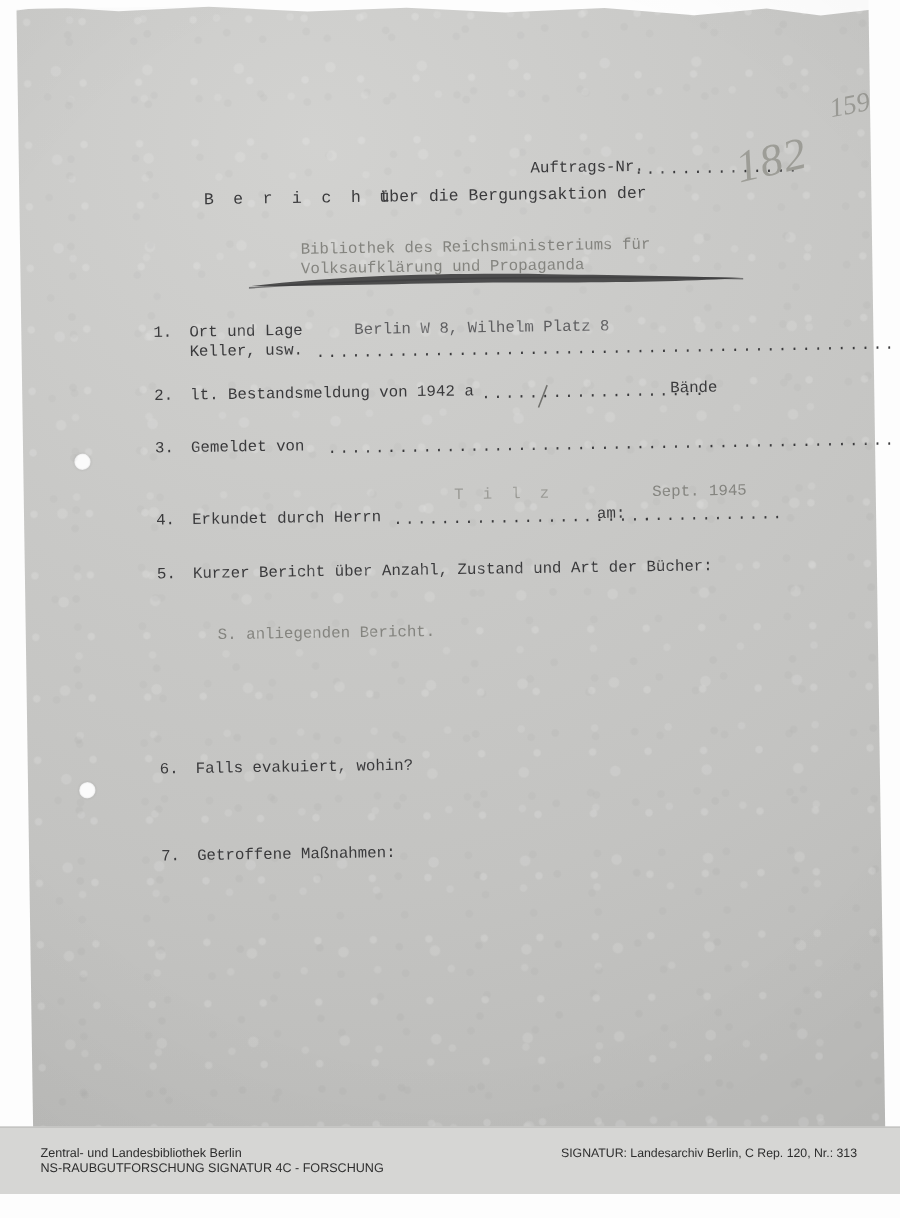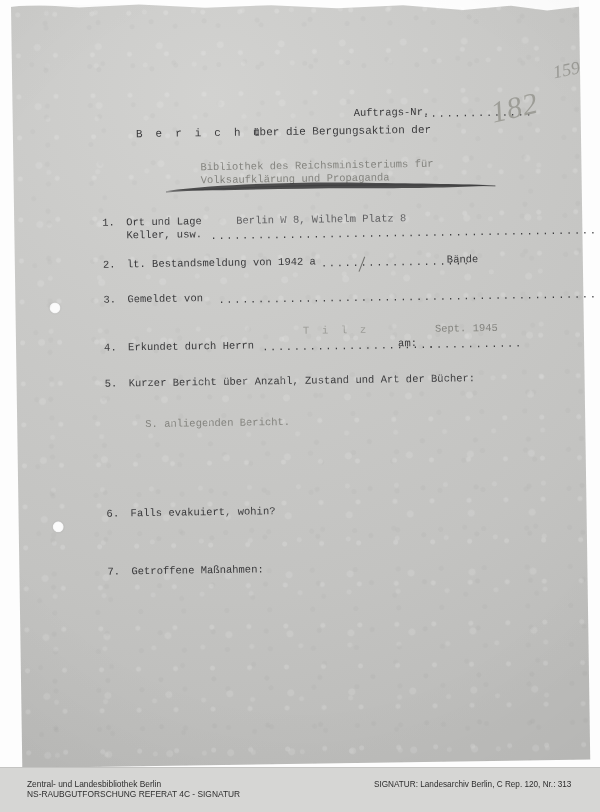--- a/index.html
+++ b/index.html
@@ -89,21 +89,21 @@
   .hole{
     position:absolute;width:11px;height:11px;border-radius:50%;
     background:#fbfbfb;
     box-shadow:0 0 1px 0 rgba(0,0,0,.22) inset, 0 0 2px rgba(0,0,0,.10);
   }
   #hole-top{left:34px;top:297px;}
   #hole-bottom{left:34px;top:516px;}
 
   
   #footer{
-    position:absolute;left:0;bottom:0;width:600px;height:44px;
+    position:absolute;left:0;bottom:16px;width:600px;height:44px;
     background:#d6d6d4;
     border-top:1px solid #c4c4c2;
   }
   #footer-left{
     position:absolute;left:27px;top:11px;
     font-size:8.4px;line-height:10.4px;color:#2e2e2e;
   }
   #footer-right{
     position:absolute;left:374px;top:12px;
     font-size:8.2px;color:#2e2e2e;white-space:nowrap;
@@ -178,18 +178,18 @@
     <div class="hole" id="hole-top"></div>
     <div class="hole" id="hole-bottom"></div>
 
     <div id="grain"></div>
     <div id="vignette"></div>
   </div>
 
   <div id="footer">
     <div id="footer-left">
       <span class="fl">Zentral- und Landesbibliothek Berlin</span>
-      <span class="fl">NS-RAUBGUTFORSCHUNG REFERAT 4C - SIGNATUR</span>
+      <span class="fl">NS-RAUBGUTFORSCHUNG SIGNATUR 4C - FORSCHUNG</span>
     </div>
     <div id="footer-right">SIGNATUR: Landesarchiv Berlin, C Rep. 120, Nr.: 313</div>
   </div>
 
 </div>
 
 </body></html>

